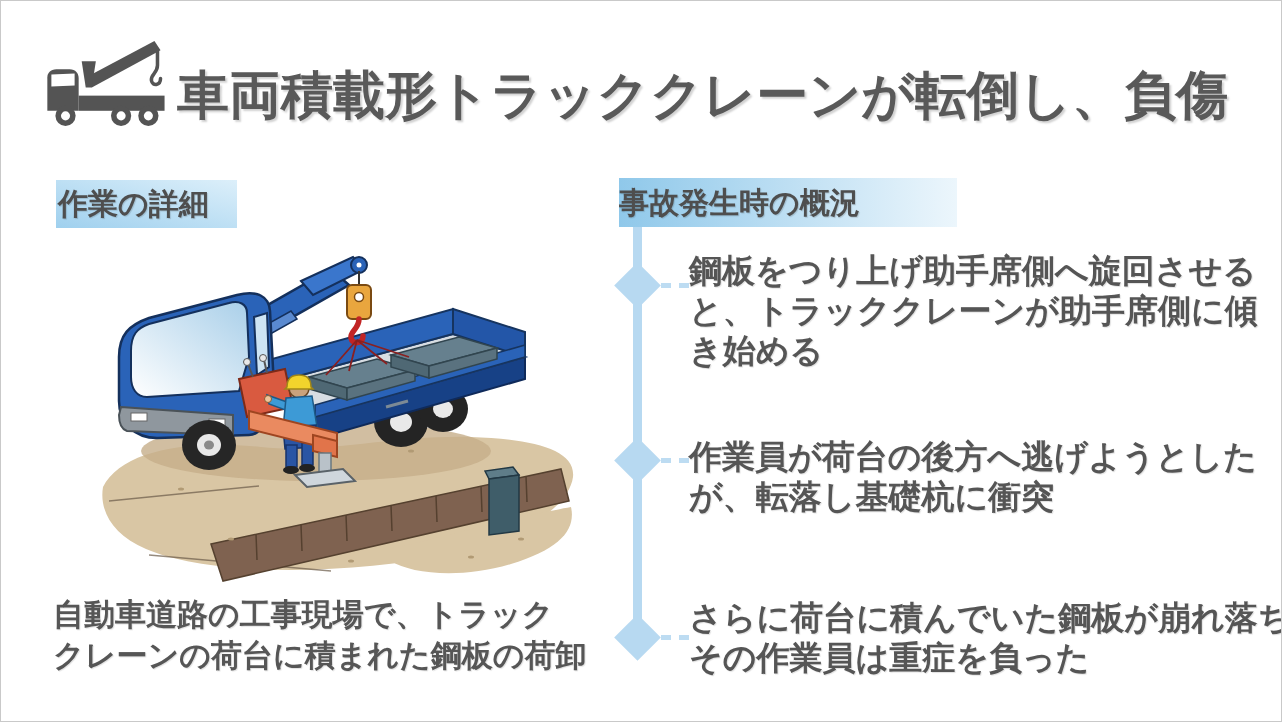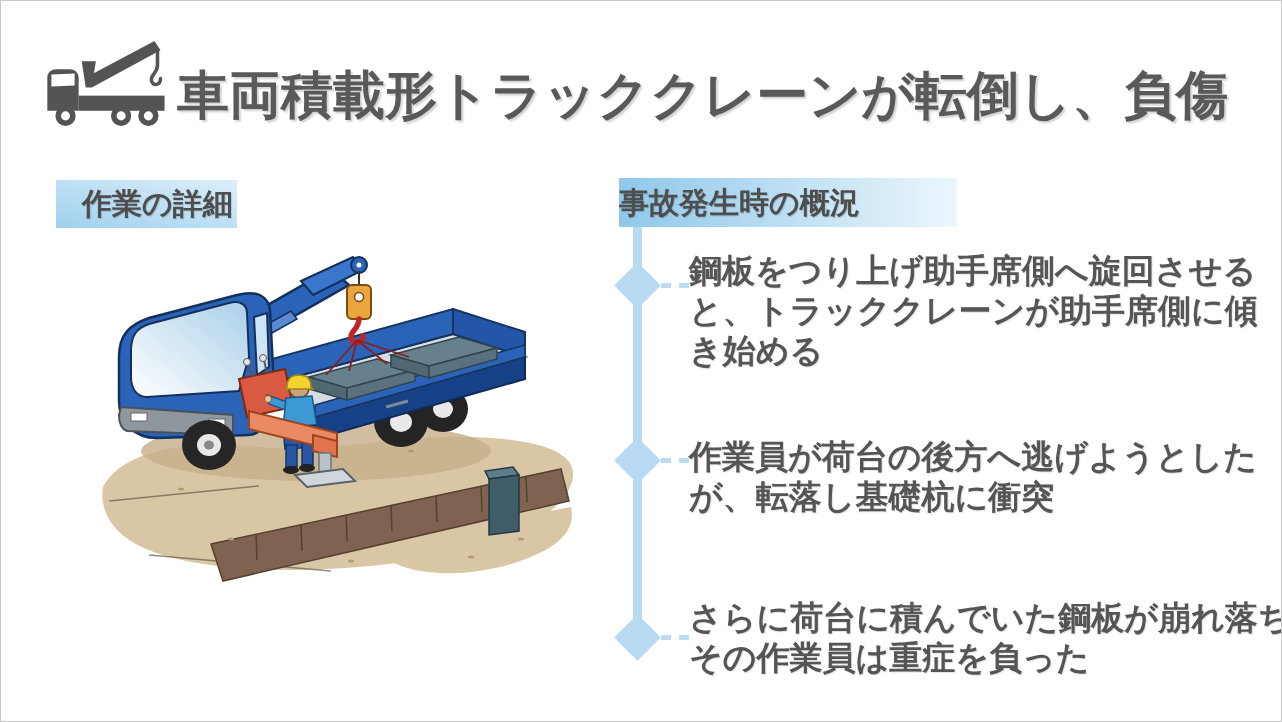--- a/index.html
+++ b/index.html
@@ -23,21 +23,21 @@
   }
   
   .section-header{
     position:absolute;box-sizing:border-box;
     font-size:30px;font-weight:800;color:#4e4e4e;
     text-shadow:1px 1px 1px rgba(0,0,0,0.15);
     white-space:nowrap;
   }
   .header-left{
     left:55px;top:179px;width:181px;height:48px;
-    line-height:48px;padding-left:26px;
+    line-height:48px;padding-left:2px;
     background:linear-gradient(to top right,#9fd0ee,#dceffa);
   }
   .header-right{
     left:618px;top:177px;width:338px;height:49px;
     line-height:49px;padding-left:0;
     background:linear-gradient(to right,#8fc8ea,#ecf6fc);
   }
   
   .illustration{position:absolute;left:90px;top:238px;width:500px;height:355px;}
   .caption{
@@ -200,20 +200,22 @@
       <ellipse cx="200" cy="231" rx="8" ry="4" fill="#222222"></ellipse>
       <ellipse cx="216" cy="229" rx="8" ry="4" fill="#222222"></ellipse>
     </g>
 
     <polygon points="158,172 246,194 246,212 158,190" fill="#ea8a60" stroke="#9e4520" stroke-width="2"></polygon>
     <polygon points="222,196 246,202 246,218 222,212" fill="#e1744a" stroke="#9e4520" stroke-width="2"></polygon>
     <rect x="228" y="214" width="12" height="20" fill="#b9c2c9" stroke="#6a7880" stroke-width="1.5"></rect>
     <polygon points="204,236 252,230 264,242 216,248" fill="#cfd6dc" stroke="#5a6268" stroke-width="2"></polygon>
   </svg>
 
+  <div class="caption">自動車道路の工事現場で、トラック
+クレーンの荷台に積まれた鋼板の荷卸</div>
 
   <div class="section-header header-right">事故発生時の概況</div>
 
   <div class="timeline-line"></div>
 
   <div class="timeline-diamond d1"></div>
   <div class="timeline-dash t1"></div>
   <div class="event-text e1">鋼板をつり上げ助手席側へ旋回させる
 と、トラッククレーンが助手席側に傾
 き始める</div>

